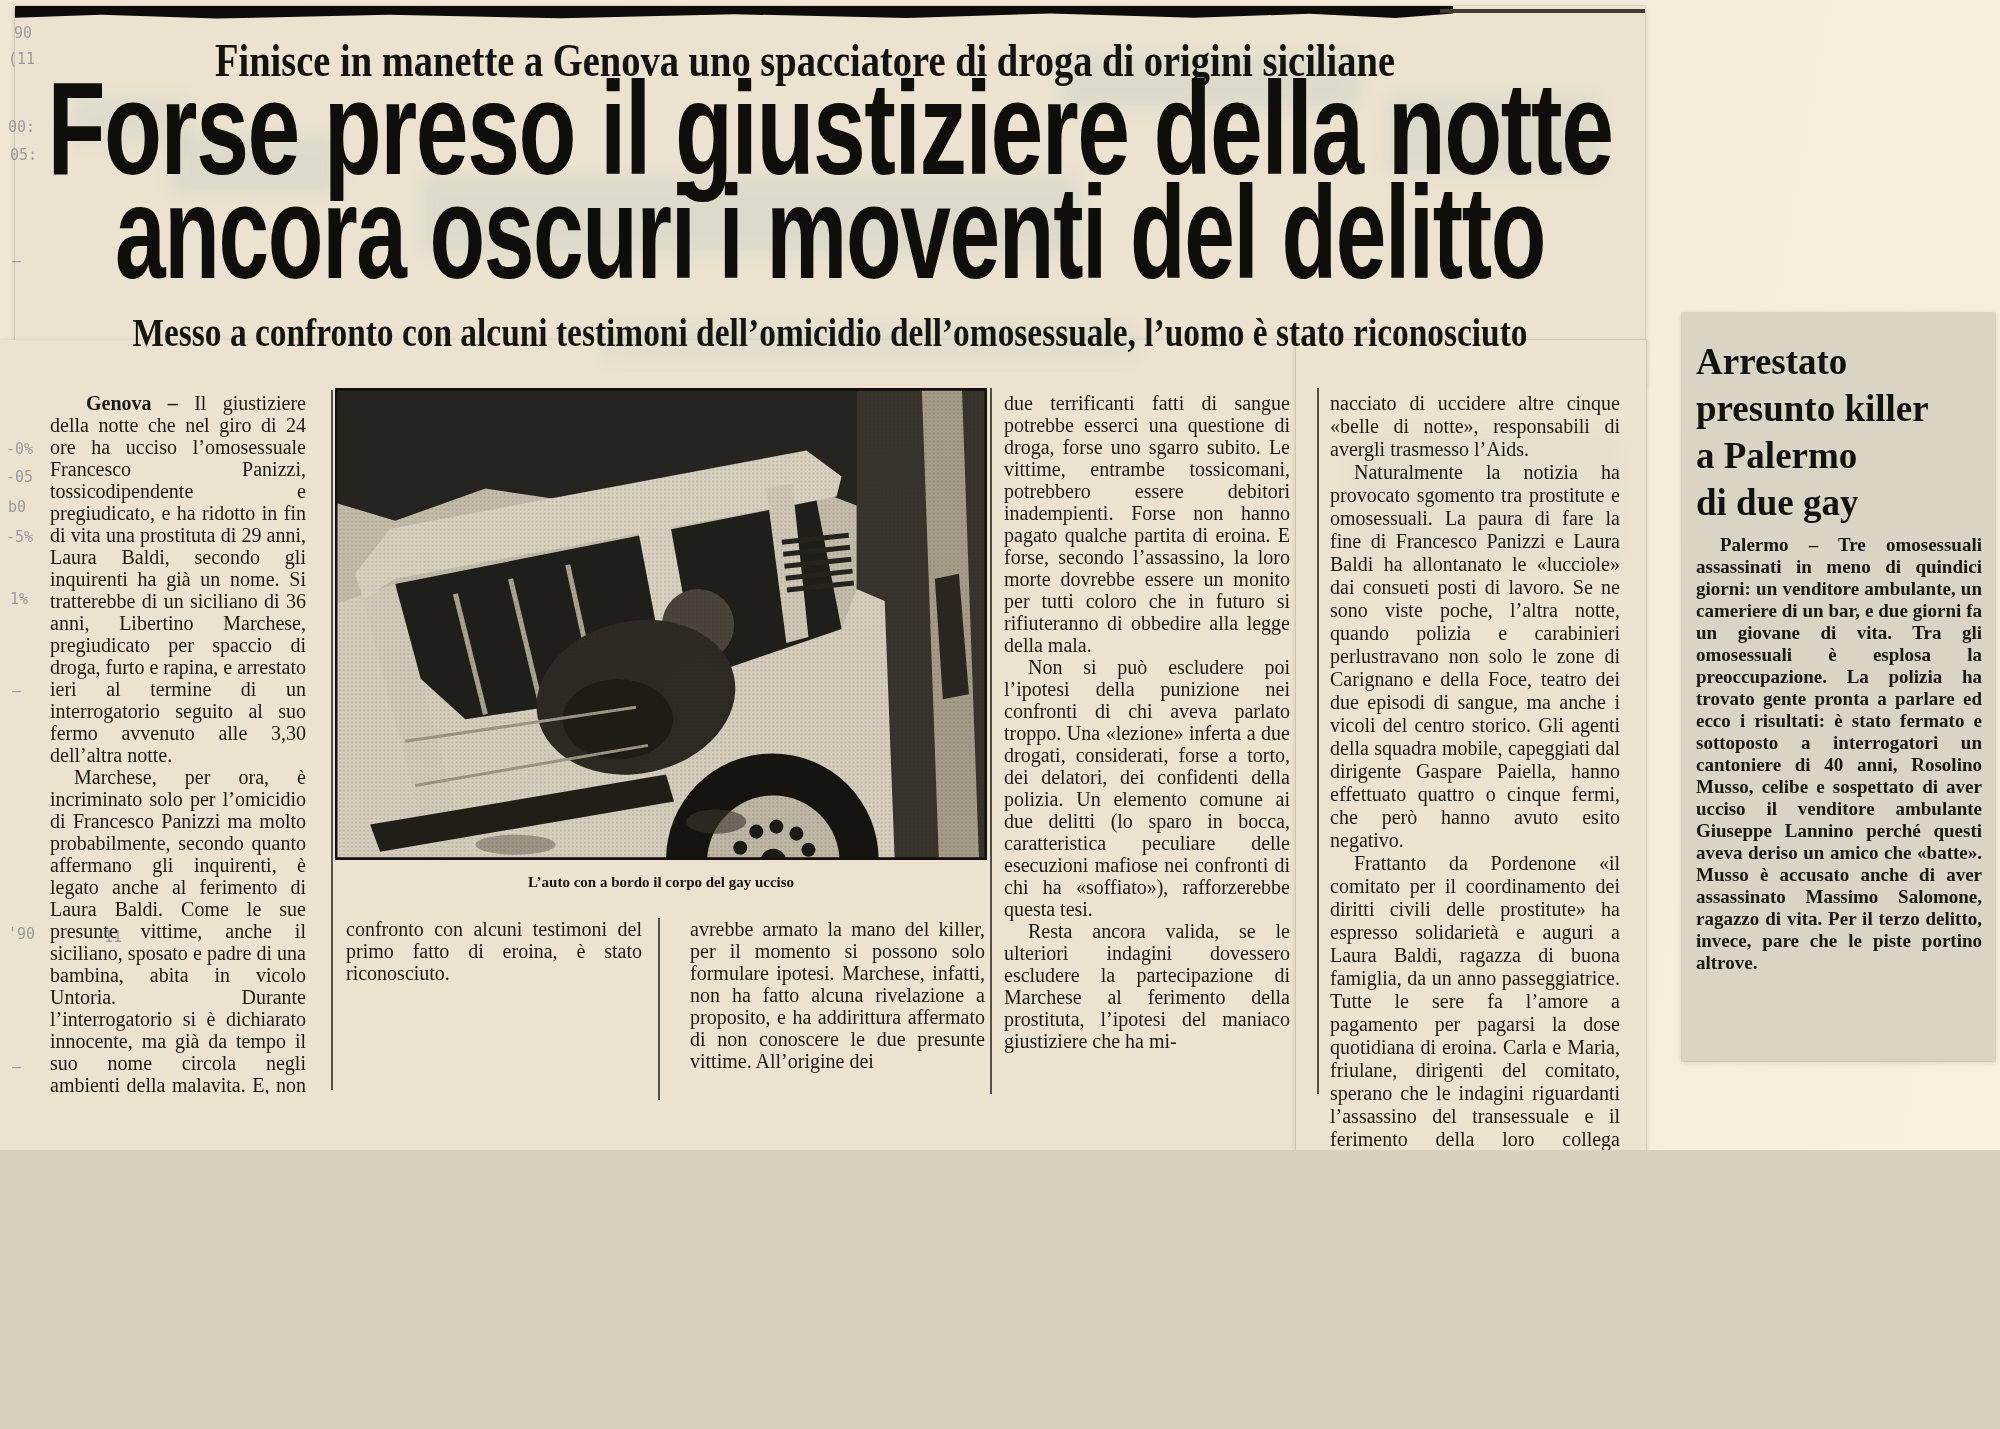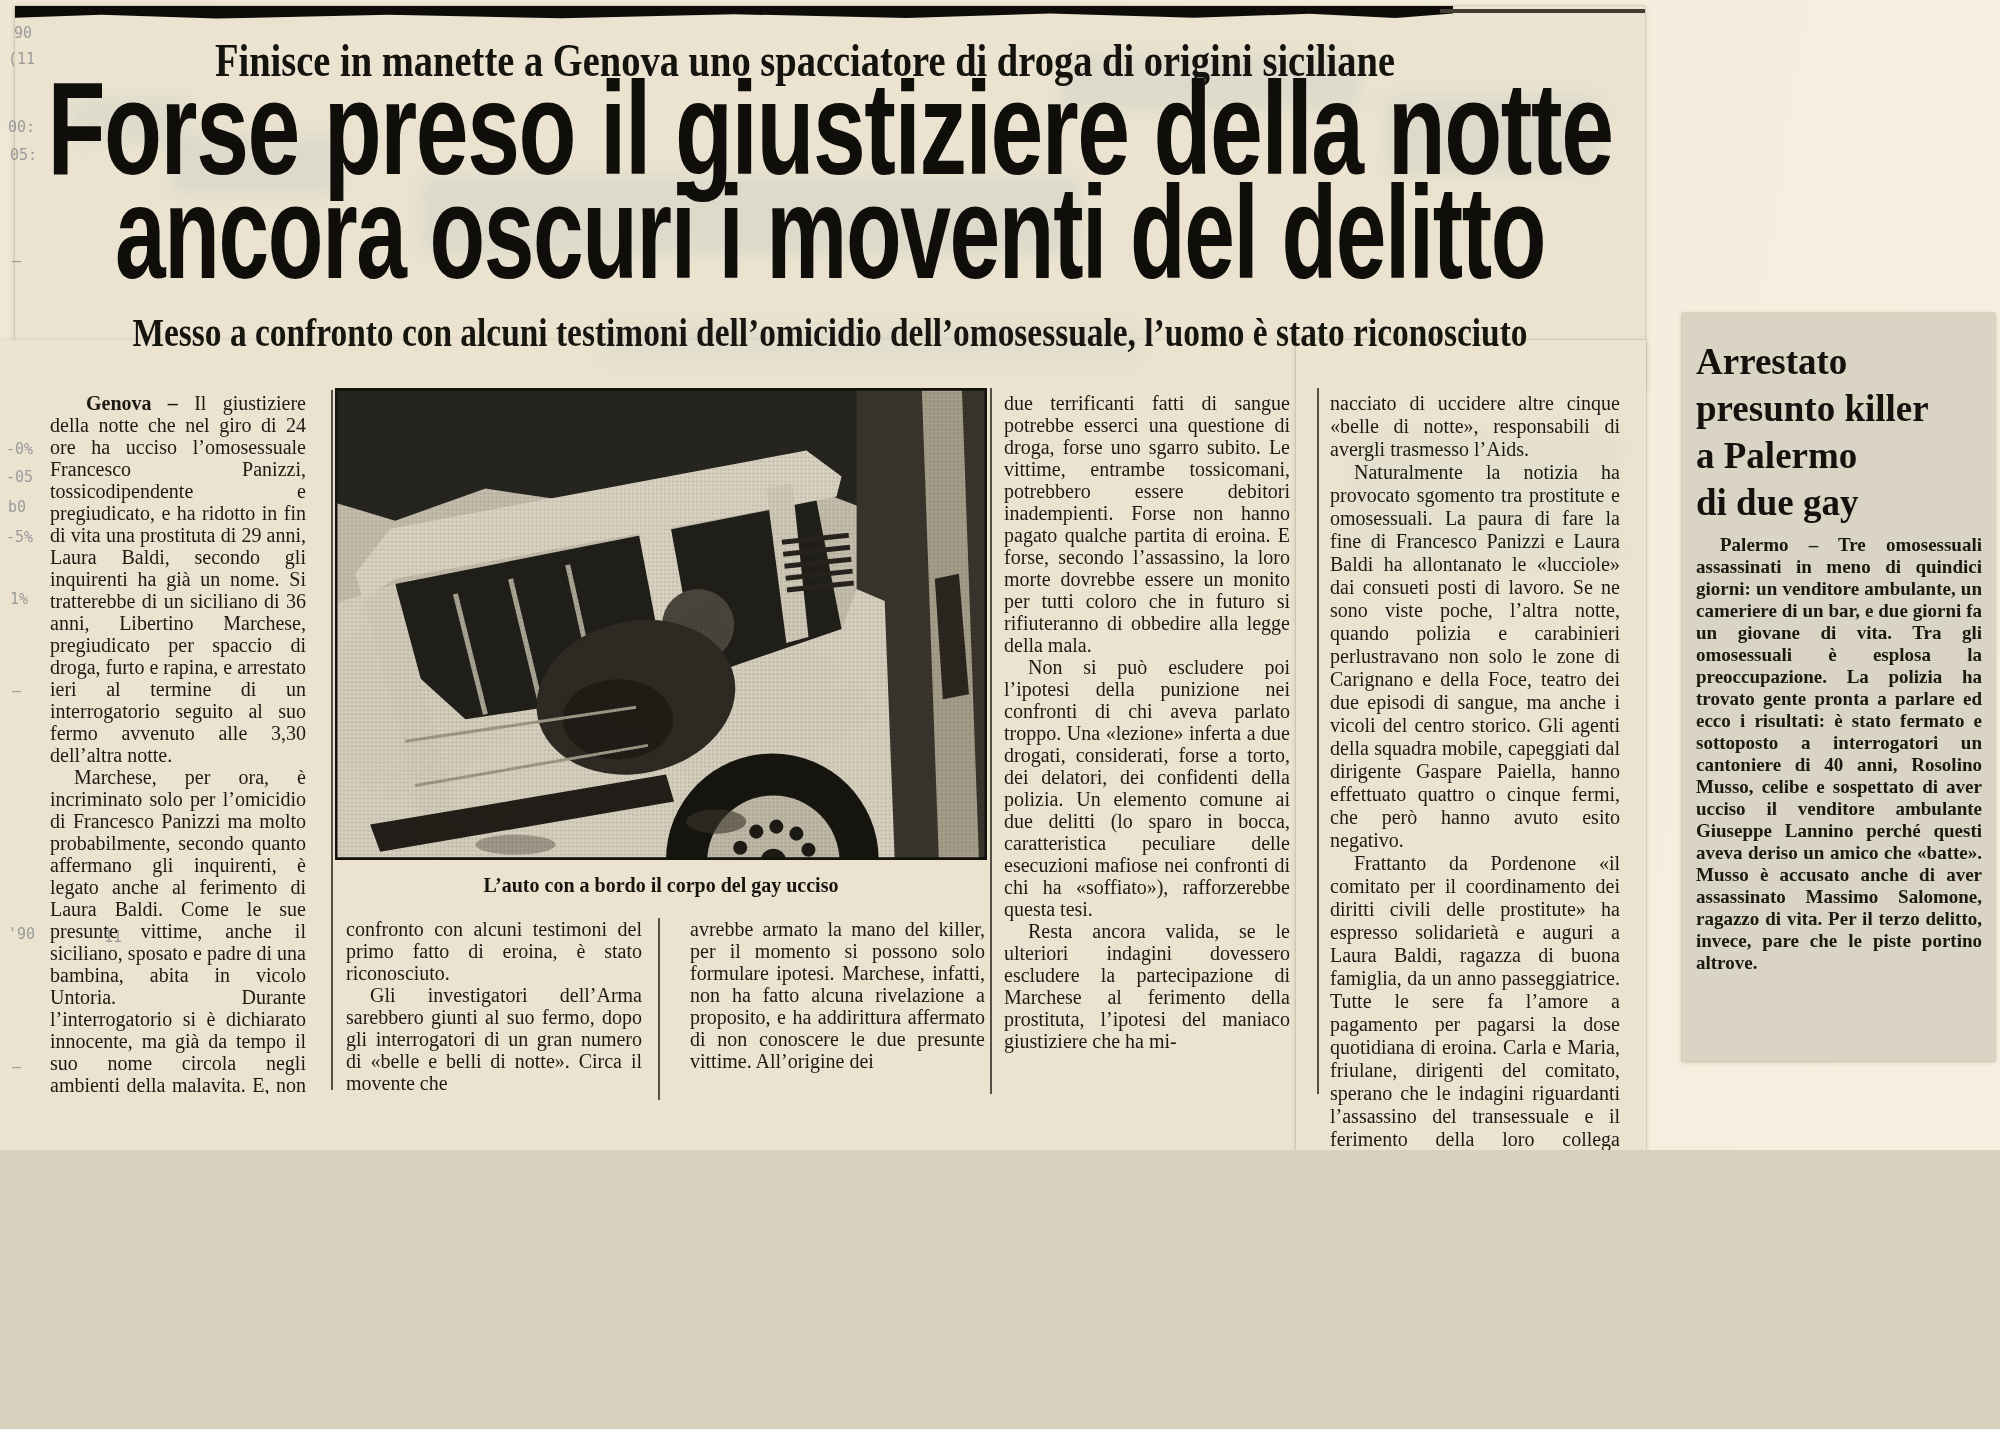--- a/index.html
+++ b/index.html
@@ -19,21 +19,21 @@
   .head-t{font-family:"Liberation Sans",sans-serif;font-weight:700;font-size:131px;fill:#0f0e0b;letter-spacing:-2px;}
   .sub-t{font-family:"Liberation Serif",serif;font-weight:700;font-size:39px;fill:#17150f;}
   
   .col{position:absolute;overflow:hidden;font-family:"Liberation Serif",serif;
        font-size:20px;line-height:22px;color:#1d1a14;text-align:justify;}
   .col p{margin:0;}
   .col p.ind{text-indent:24px;}
   .col b{font-weight:700;margin-left:36px;}
   .rule{position:absolute;width:2px;background:rgba(45,42,34,.8);}
   #caption{position:absolute;left:335px;top:874px;width:652px;text-align:center;
-           font-family:"Liberation Serif",serif;font-weight:700;font-size:20px;color:#16140f;}
+           font-family:"Liberation Serif",serif;font-weight:700;font-size:15px;color:#16140f;}
   #byline{position:absolute;left:1328px;top:1350px;width:292px;text-align:right;
           font-family:"Liberation Serif",serif;font-weight:700;font-size:23px;color:#15130e;}
   
   #sb-head{position:absolute;left:1696px;top:338px;width:280px;
            font-family:"Liberation Serif",serif;font-weight:700;font-size:37px;line-height:47px;color:#14120d;}
   #sb-body{position:absolute;left:1696px;top:534px;width:286px;
            font-family:"Liberation Serif",serif;font-weight:700;font-size:19px;line-height:22px;
            color:#1b1811;text-align:justify;}
   #sb-body p{margin:0;text-indent:24px;}
   
@@ -164,21 +164,20 @@
   </div>
   <div id="caption">L’auto con a bordo il corpo del gay ucciso</div>
 
   <div class="col" style="left:50px;top:392px;width:256px;height:702px;">
     <p><b>Genova –</b><span> Il giustiziere della notte che nel giro di 24 ore ha ucciso l’omosessuale Francesco Panizzi, tossicodipendente e pregiudicato, e ha ridotto in fin di vita una prostituta di 29 anni, Laura Baldi, secondo gli inquirenti ha già un nome. Si tratterebbe di un siciliano di 36 anni, Libertino Marchese, pregiudicato per spaccio di droga, furto e rapina, e arrestato ieri al termine di un interrogatorio seguito al suo fermo avvenuto alle 3,30 dell’altra notte.</span></p>
     <p class="ind">Marchese, per ora, è incriminato solo per l’omicidio di Francesco Panizzi ma molto probabilmente, secondo quanto affermano gli inquirenti, è legato anche al ferimento di Laura Baldi. Come le sue presunte vittime, anche il siciliano, sposato e padre di una bambina, abita in vicolo Untoria. Durante l’interrogatorio si è dichiarato innocente, ma già da tempo il suo nome circola negli ambienti della malavita. E, non a caso, sottoposto dal magistrato a un</p>
   </div>
 
   <div class="col" style="left:346px;top:918px;width:296px;height:184px;">
     <p>confronto con alcuni testimoni del primo fatto di eroina, è stato riconosciuto.</p>
-    <p class="ind">Gli investigatori dell’Arma sarebbero giunti al suo fermo, dopo gli interrogatori di un gran numero di «belle e belli di notte». Circa il movente che</p>
   </div>
 
   <div class="col" style="left:666px;top:918px;width:295px;height:184px;margin-left:24px;">
     <p>avrebbe armato la mano del killer, per il momento si possono solo formulare ipotesi. Marchese, infatti, non ha fatto alcuna rivelazione a proposito, e ha addirittura affermato di non conoscere le due presunte vittime. All’origine dei</p>
   </div>
 
   <div class="col" style="left:1004px;top:392px;width:286px;height:714px;">
     <p>due terrificanti fatti di sangue potrebbe esserci una questione di droga, forse uno sgarro subito. Le vittime, entrambe tossicomani, potrebbero essere debitori inadempienti. Forse non hanno pagato qualche partita di eroina. E forse, secondo l’assassino, la loro morte dovrebbe essere un monito per tutti coloro che in futuro si rifiuteranno di obbedire alla legge della mala.</p>
     <p class="ind">Non si può escludere poi l’ipotesi della punizione nei confronti di chi aveva parlato troppo. Una «lezione» inferta a due drogati, considerati, forse a torto, dei delatori, dei confidenti della polizia. Un elemento comune ai due delitti (lo sparo in bocca, caratteristica peculiare delle esecuzioni mafiose nei confronti di chi ha «soffiato»), rafforzerebbe questa tesi.</p>
     <p class="ind">Resta ancora valida, se le ulteriori indagini dovessero escludere la partecipazione di Marchese al ferimento della prostituta, l’ipotesi del maniaco giustiziere che ha mi-</p>

